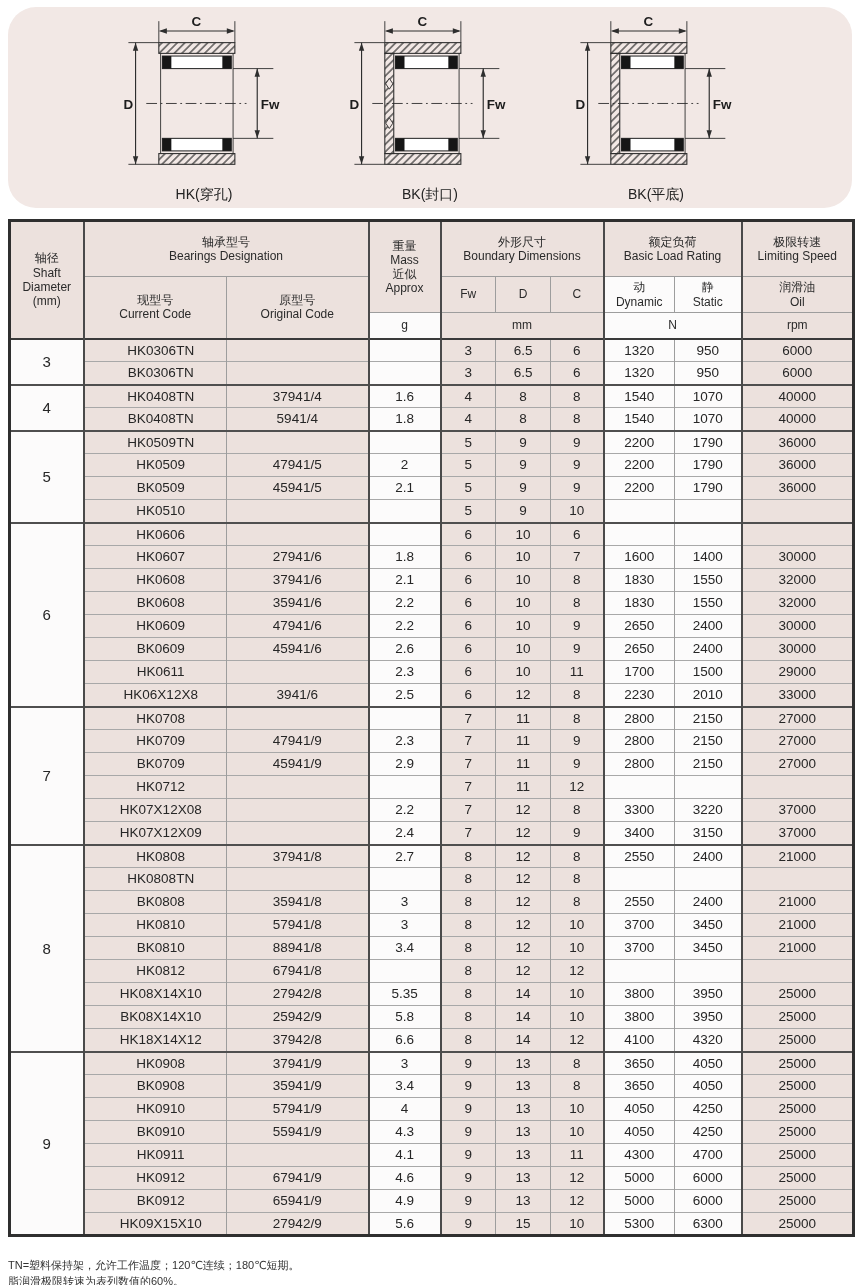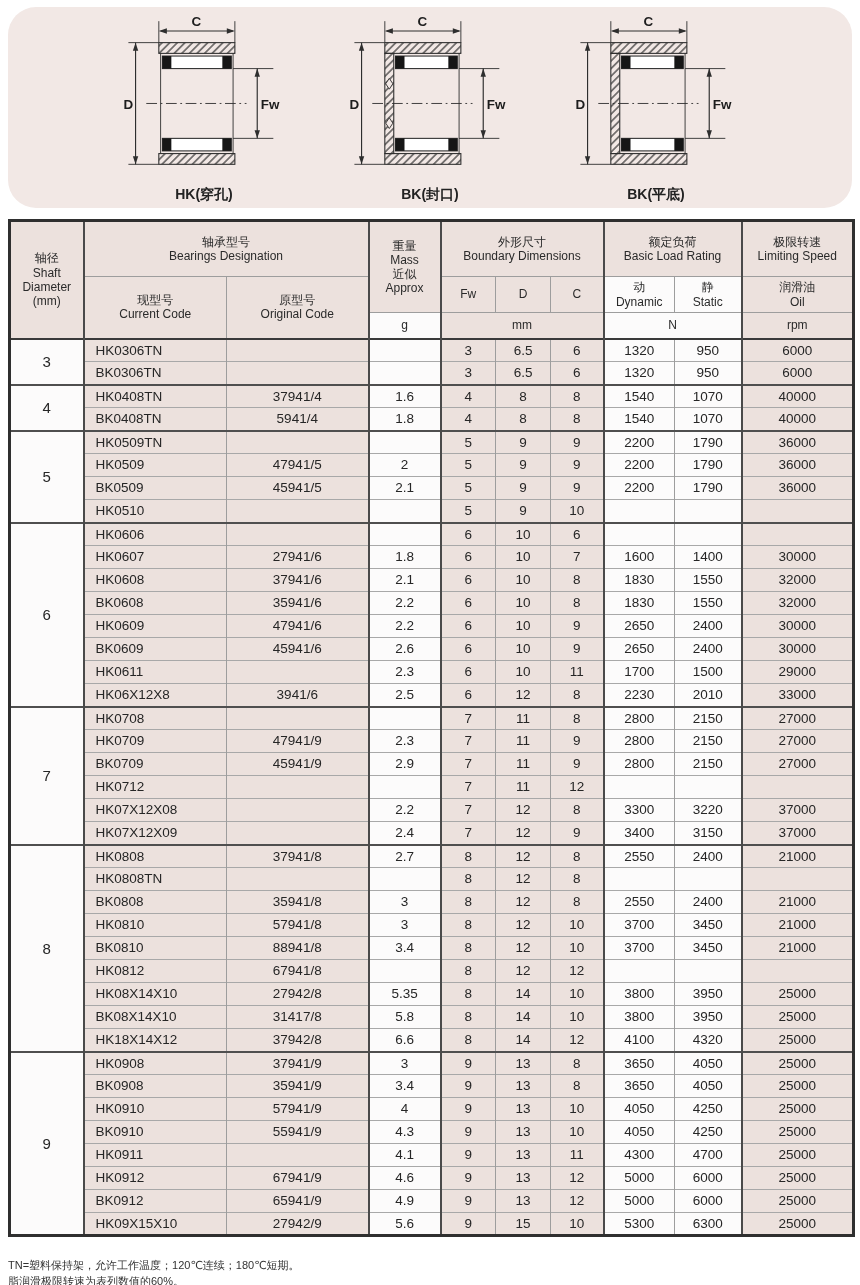--- a/index.html
+++ b/index.html
@@ -11,21 +11,21 @@
   .page { width: 844px; margin: 0 auto; padding-top: 7px; }
 
   
   .diagram-panel {
     width: 844px; height: 201px; background: #f2e8e5; border-radius: 28px;
     display: flex; justify-content: center; gap: 56px; padding-top: 7px;
     margin-bottom: 11px;
   }
   .diagram { width: 170px; text-align: center; }
   .diagram svg { width: 166px; height: 170px; display: block; margin: 0 auto; }
-  .diagram figcaption { font-size: 14px; font-weight: bold; color: #222; margin-top: 2px; }
+  .diagram figcaption { font-size: 14px; font-weight: normal; color: #222; margin-top: 2px; }
   svg line, svg polyline { stroke: #2e2e2e; stroke-width: 1.3; }
   svg .thin { stroke-width: 1; }
   svg .centerline { stroke-dasharray: 12 4 2 4; stroke-width: 1; }
   svg rect.part { stroke: #2e2e2e; stroke-width: 1.2; }
   svg polygon.arrow { fill: #2e2e2e; stroke: none; }
   svg polygon.seam { fill: #f2e8e5; stroke: #2e2e2e; stroke-width: 1; }
   svg text { font-family: "Liberation Sans", "DejaVu Sans", sans-serif; font-size: 15px; fill: #1d1d1d; font-weight: bold; }
 
   
   table { border-collapse: collapse; table-layout: fixed; width: 844px; border: 3px solid #2f2f2f; }
@@ -37,21 +37,21 @@
   tr.h3 th { height: 26px; }
   .pink { background: #ece1dd; }
   .white { background: #fcfbfb; }
   .vmaj { border-left: 2px solid #4a4a4a; }
   .vmin { border-left: 1px solid #9d9d9d; }
   thead tr + tr th { border-top: 1px solid #9d9d9d; }
   thead th.sp2 { border-top: none; }
   tbody td { border-top: 1px solid #a8a8a8; }
   tbody tr.group-start td { border-top: 2px solid #4f4f4f; }
   tbody tr:first-child td { border-top: 2px solid #3a3a3a; }
-  td.col-current { text-align: left; padding-left: 11px; }
+  td.col-current { text-align: center; padding-left: 11px; }
   td.cell-shaft { font-size: 15px; }
 
   
   .footnotes { display: flex; padding-top: 21px; font-size: 11px; line-height: 1.45; color: #333; }
   .fn-cn { width: 318px; }
   .fn-en { flex: 1; }
 </style>
 </head>
 <body>
 
@@ -557,21 +557,21 @@
           <td class="white vmaj col-mass">5.35</td>
           <td class="pink vmaj col-fw">8</td>
           <td class="pink vmin col-d">14</td>
           <td class="pink vmin col-c">10</td>
           <td class="white vmaj col-dyn">3800</td>
           <td class="white vmin col-stat">3950</td>
           <td class="pink vmaj col-speed">25000</td>
         </tr>
         <tr>
           <td class="pink vmaj col-current">BK08X14X10</td>
-          <td class="pink vmin col-original">31417/8</td>
+          <td class="pink vmin col-original">25942/9</td>
           <td class="white vmaj col-mass">5.8</td>
           <td class="pink vmaj col-fw">8</td>
           <td class="pink vmin col-d">14</td>
           <td class="pink vmin col-c">10</td>
           <td class="white vmaj col-dyn">3800</td>
           <td class="white vmin col-stat">3950</td>
           <td class="pink vmaj col-speed">25000</td>
         </tr>
         <tr>
           <td class="pink vmaj col-current">HK18X14X12</td>

